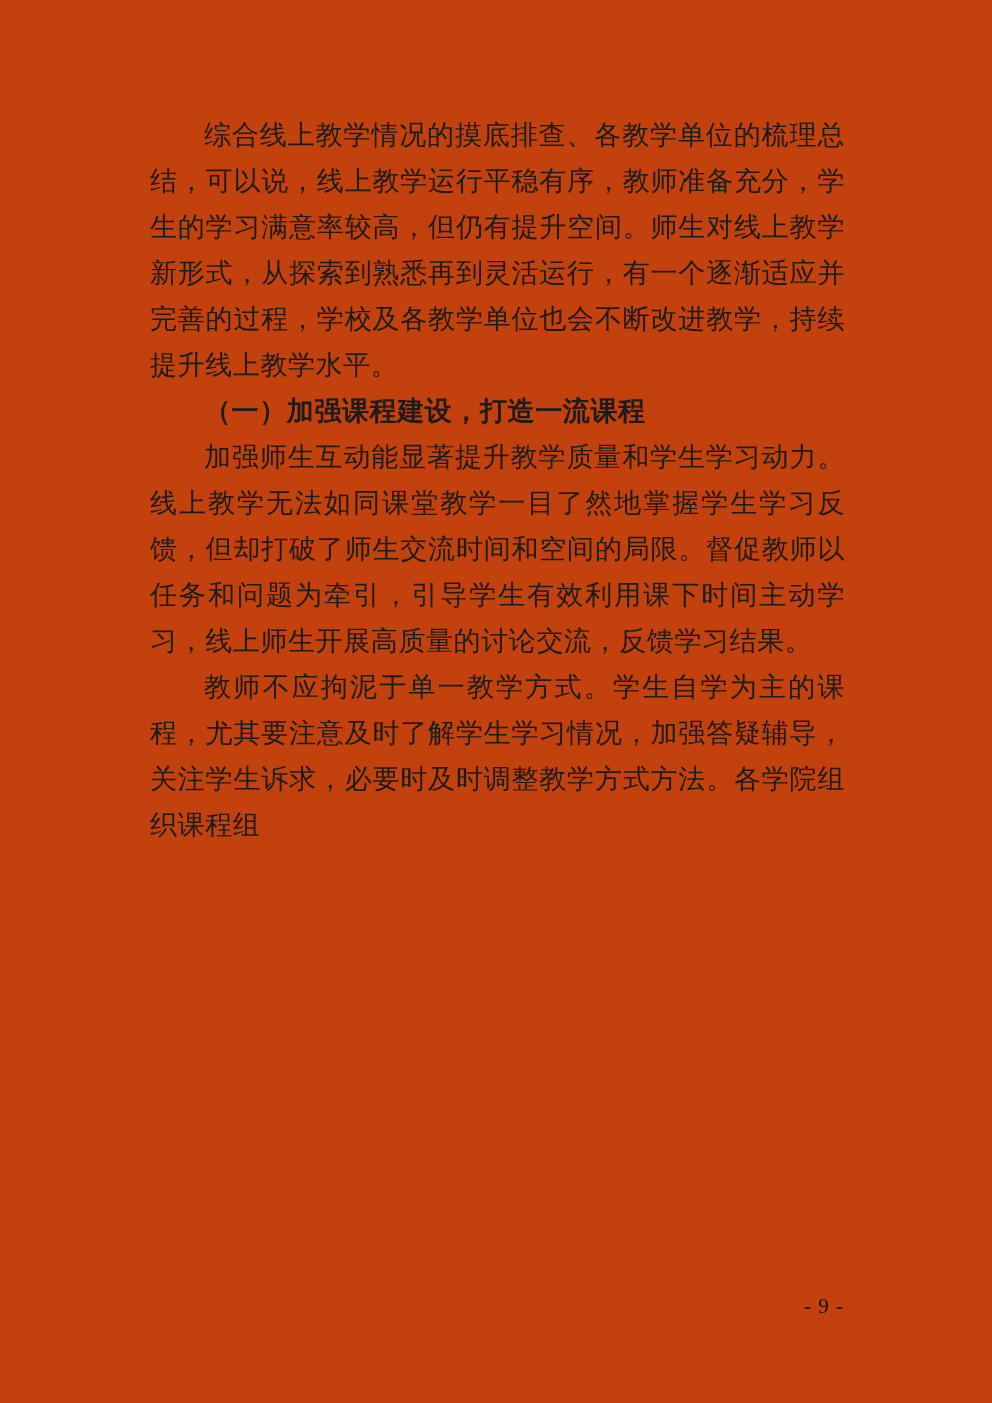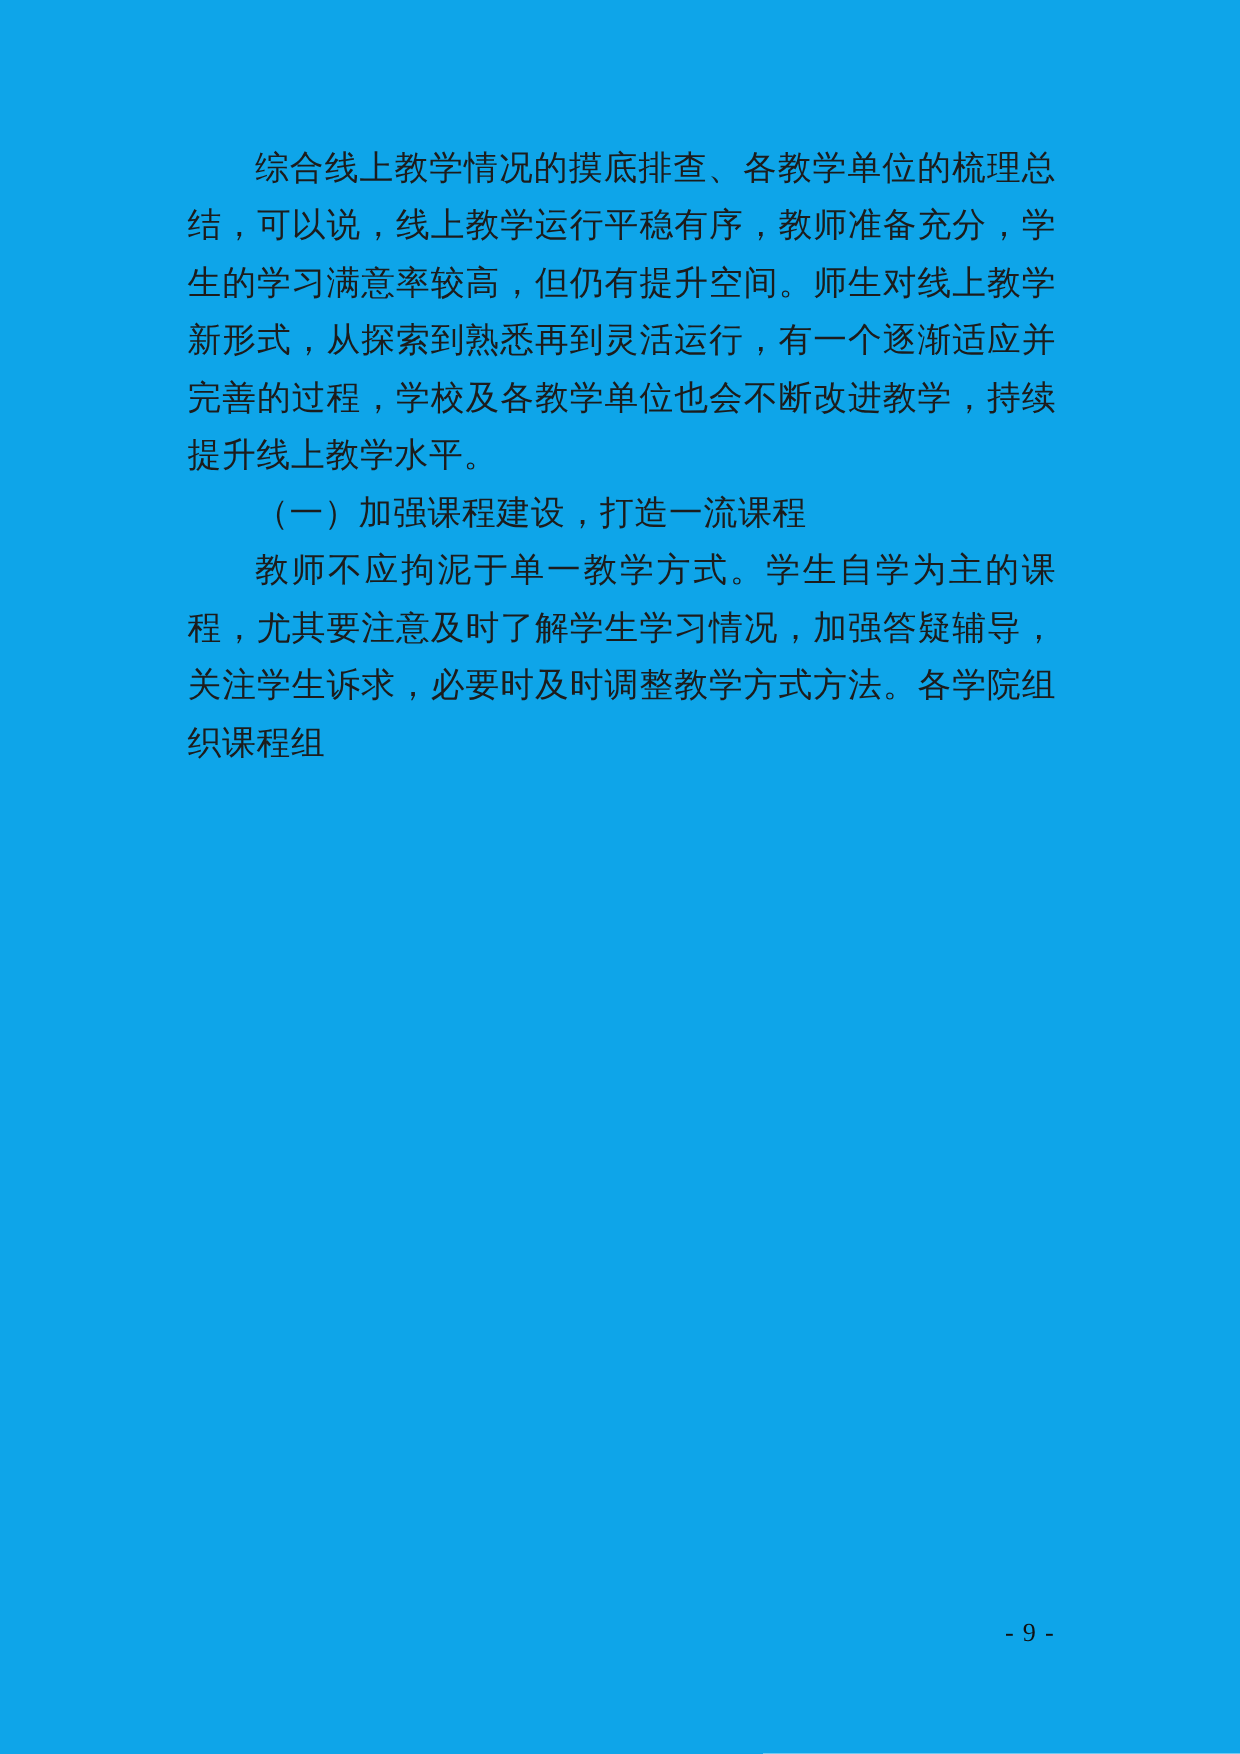--- a/index.html
+++ b/index.html
@@ -4,56 +4,57 @@
 <style>
   html, body {
     margin: 0;
     padding: 0;
     background: #ffffff;
   }
   .page {
     position: relative;
     width: 992px;
     height: 1403px;
-    background: #0ea5e9;
+    background: #c2410c;
     overflow: hidden;
   }
   .content {
     position: absolute;
     left: 150px;
     top: 112px;
     width: 695px;
     font-family: "DejaVu Sans", sans-serif;
     font-size: 27px;
     line-height: 46px;
     color: #1c1c1c;
     text-align: justify;
     letter-spacing: 0.6px;
   }
   .content p {
     margin: 0;
     text-indent: 2em;
   }
   .content p.heading {
-    font-weight: normal;
+    font-weight: bold;
   }
   .footer-pagenum {
     position: absolute;
     top: 1293px;
     left: 804px;
     font-family: "Liberation Serif", serif;
     font-size: 21px;
     line-height: 26px;
     color: #111111;
     letter-spacing: 1px;
   }
 </style>
 </head>
 <body>
 
 <div class="page">
   <div class="content">
     <p class="body-para">综合线上教学情况的摸底排查、各教学单位的梳理总结，可以说，线上教学运行平稳有序，教师准备充分，学生的学习满意率较高，但仍有提升空间。师生对线上教学新形式，从探索到熟悉再到灵活运行，有一个逐渐适应并完善的过程，学校及各教学单位也会不断改进教学，持续提升线上教学水平。</p>
     <p class="heading">（一）加强课程建设，打造一流课程</p>
+    <p class="body-para">加强师生互动能显著提升教学质量和学生学习动力。线上教学无法如同课堂教学一目了然地掌握学生学习反馈，但却打破了师生交流时间和空间的局限。督促教师以任务和问题为牵引，引导学生有效利用课下时间主动学习，线上师生开展高质量的讨论交流，反馈学习结果。</p>
     <p class="body-para">教师不应拘泥于单一教学方式。学生自学为主的课程，尤其要注意及时了解学生学习情况，加强答疑辅导，关注学生诉求，必要时及时调整教学方式方法。各学院组织课程组</p>
   </div>
   <div class="footer-pagenum">- 9 -</div>
 </div>
 
 </body></html>

